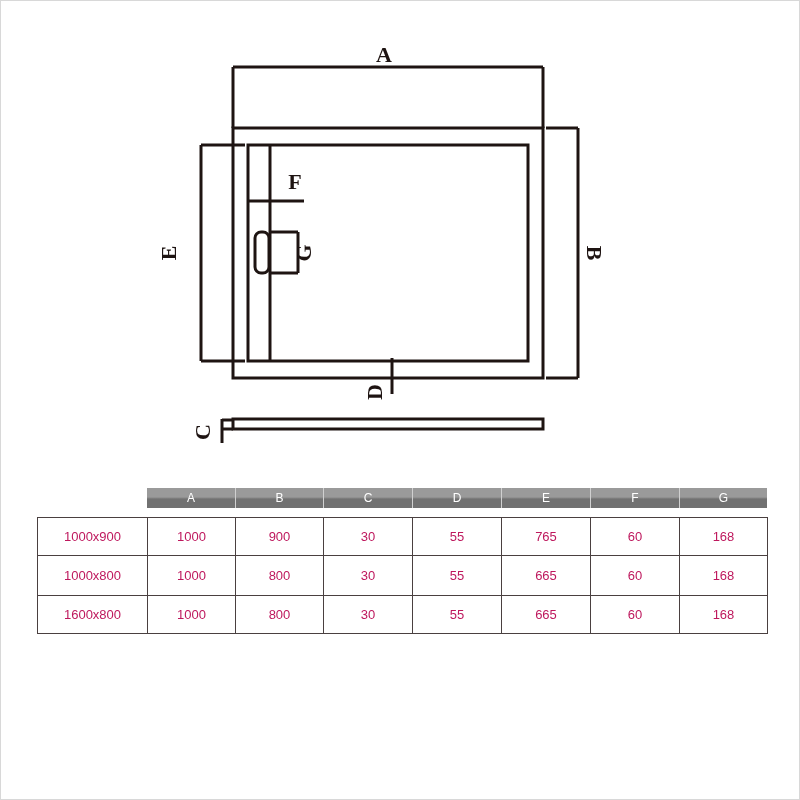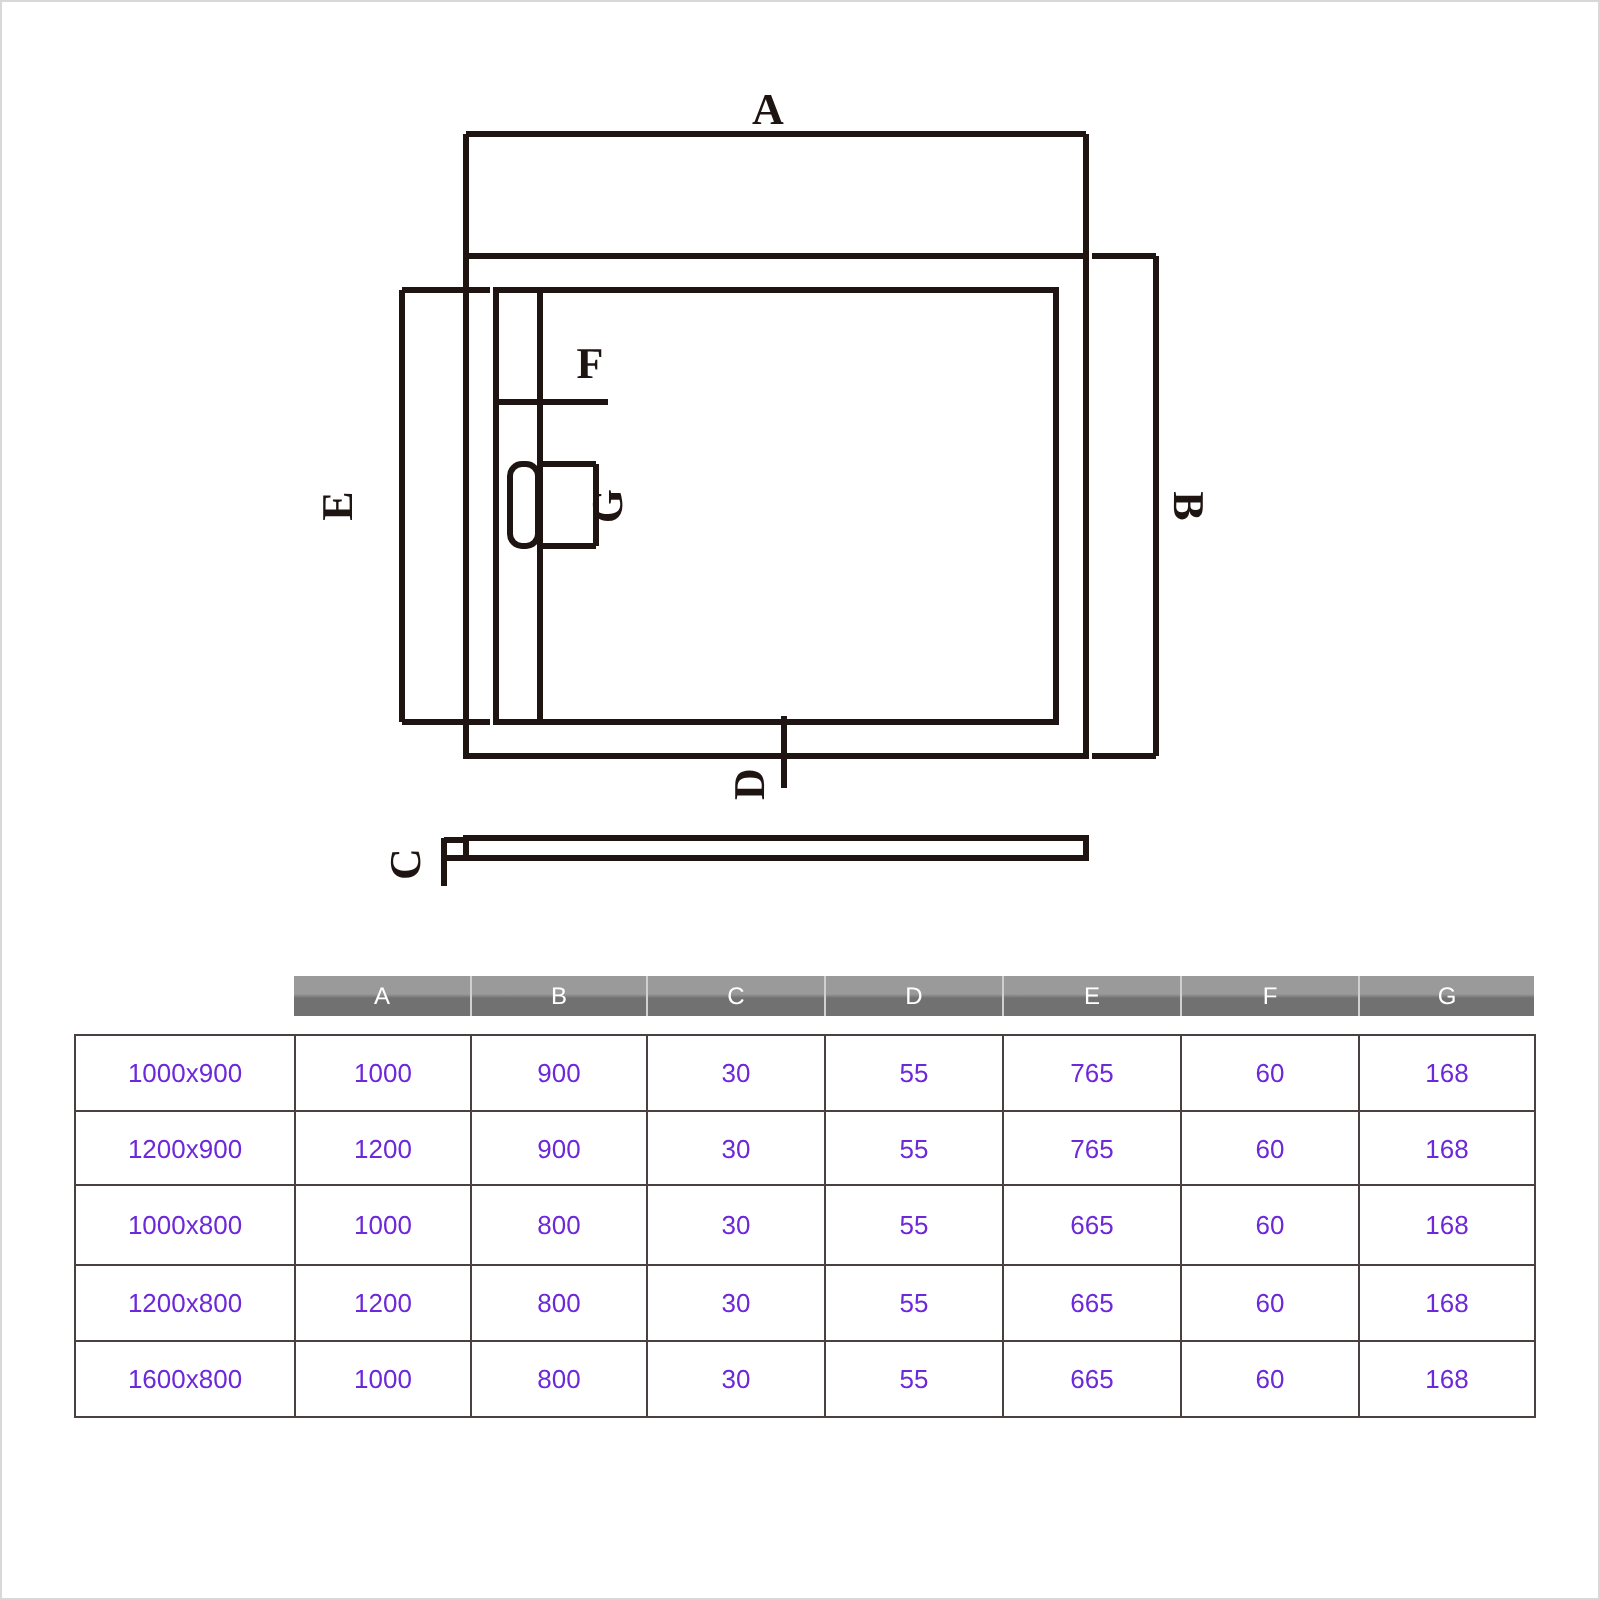--- a/index.html
+++ b/index.html
@@ -3,21 +3,21 @@
 <meta charset="utf-8">
 <style>
   html, body { margin:0; padding:0; background:#ffffff; }
   body { width:800px; height:800px; position:relative; overflow:hidden; font-family:"Liberation Sans", sans-serif; }
   .frame { position:absolute; left:0; top:0; width:798px; height:798px; border:1px solid #d8d8d8; }
   svg.drawing { position:absolute; left:0; top:0; }
   .lbl { font-family:"Liberation Serif", serif; font-weight:bold; font-size:22px; fill:#1e1412; }
   .hdr { position:absolute; top:488px; height:20px; }
   .hdr-cell { position:absolute; top:0; height:20px; background:linear-gradient(#9a9a9a 0%, #9a9a9a 45%, #717171 55%, #717171 100%); color:#ffffff; font-size:12px; line-height:20px; text-align:center; border-left:1px solid #d0d0d0; box-sizing:border-box; }
   table.spec { position:absolute; left:37px; top:517px; border-collapse:collapse; }
-  table.spec td { border:1.5px solid #4a4040; text-align:center; font-size:13px; color:#6d28d9; padding:0; }
+  table.spec td { border:1.5px solid #4a4040; text-align:center; font-size:13px; color:#be185d; padding:0; }
 </style>
 </head>
 <body>
 
 <div class="frame"></div>
 
 <svg class="drawing" width="800" height="470" viewBox="0 0 800 470">
   <g stroke="#1e1412" stroke-width="3" fill="none">
 
     <g>
@@ -97,43 +97,23 @@
     <tr style="height:38px">
       <td>1000x900</td>
       <td>1000</td>
       <td>900</td>
       <td>30</td>
       <td>55</td>
       <td>765</td>
       <td>60</td>
       <td>168</td>
     </tr>
-    <tr style="height:37px">
-      <td>1200x900</td>
-      <td>1200</td>
-      <td>900</td>
-      <td>30</td>
-      <td>55</td>
-      <td>765</td>
-      <td>60</td>
-      <td>168</td>
-    </tr>
     <tr style="height:40px">
       <td>1000x800</td>
       <td>1000</td>
-      <td>800</td>
-      <td>30</td>
-      <td>55</td>
-      <td>665</td>
-      <td>60</td>
-      <td>168</td>
-    </tr>
-    <tr style="height:38px">
-      <td>1200x800</td>
-      <td>1200</td>
       <td>800</td>
       <td>30</td>
       <td>55</td>
       <td>665</td>
       <td>60</td>
       <td>168</td>
     </tr>
     <tr style="height:38px">
       <td>1600x800</td>
       <td>1000</td>

